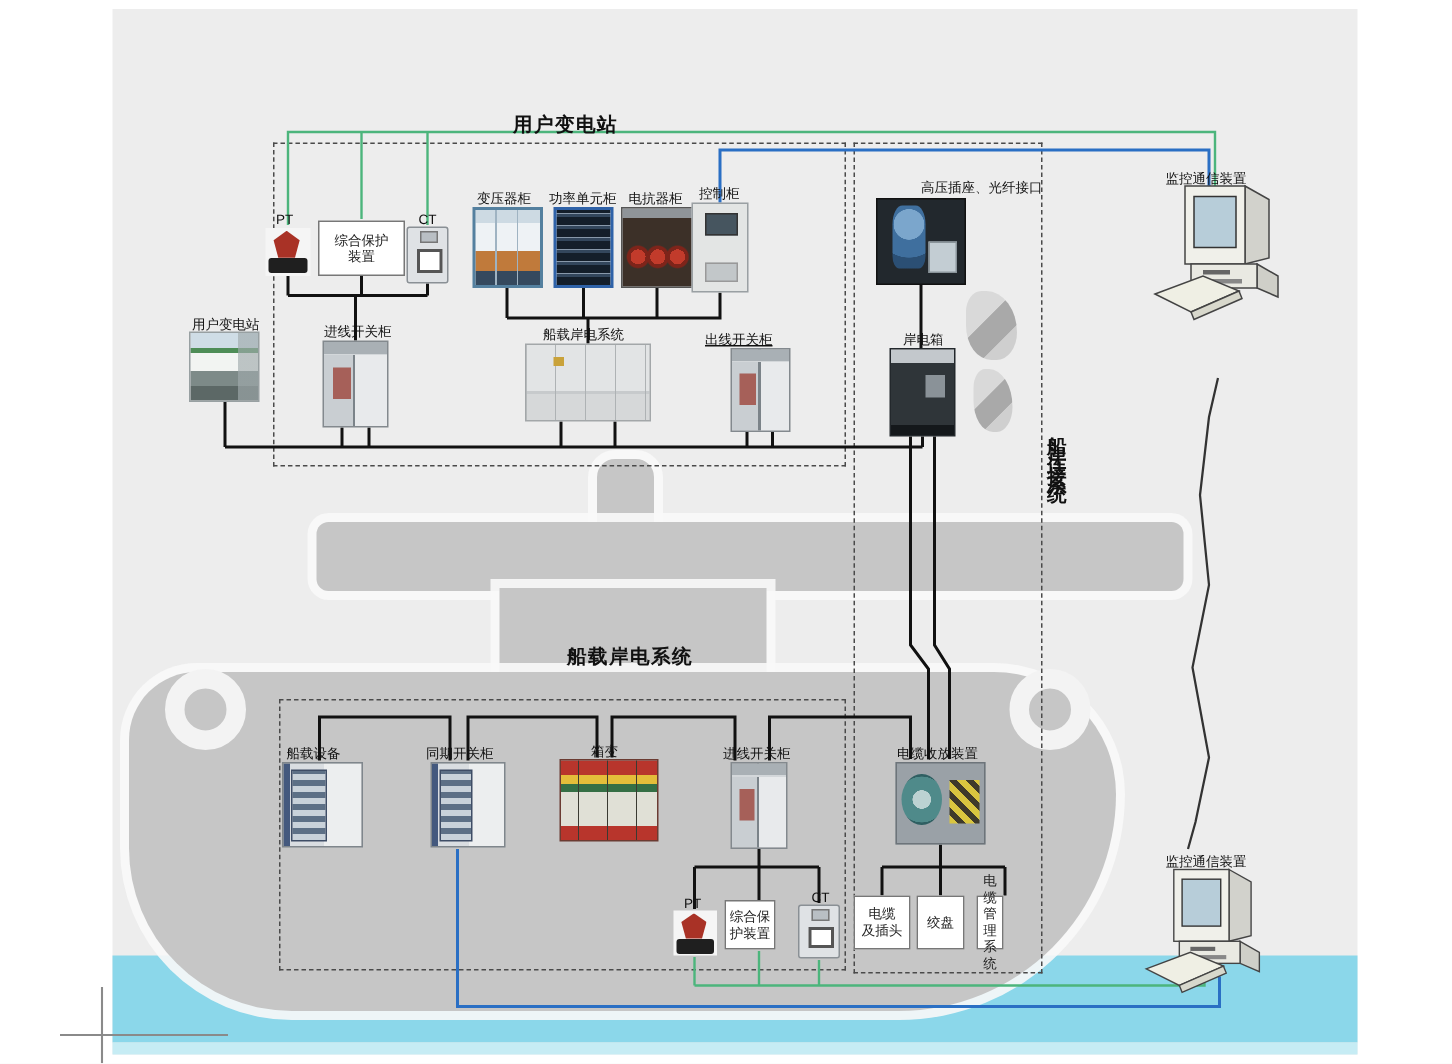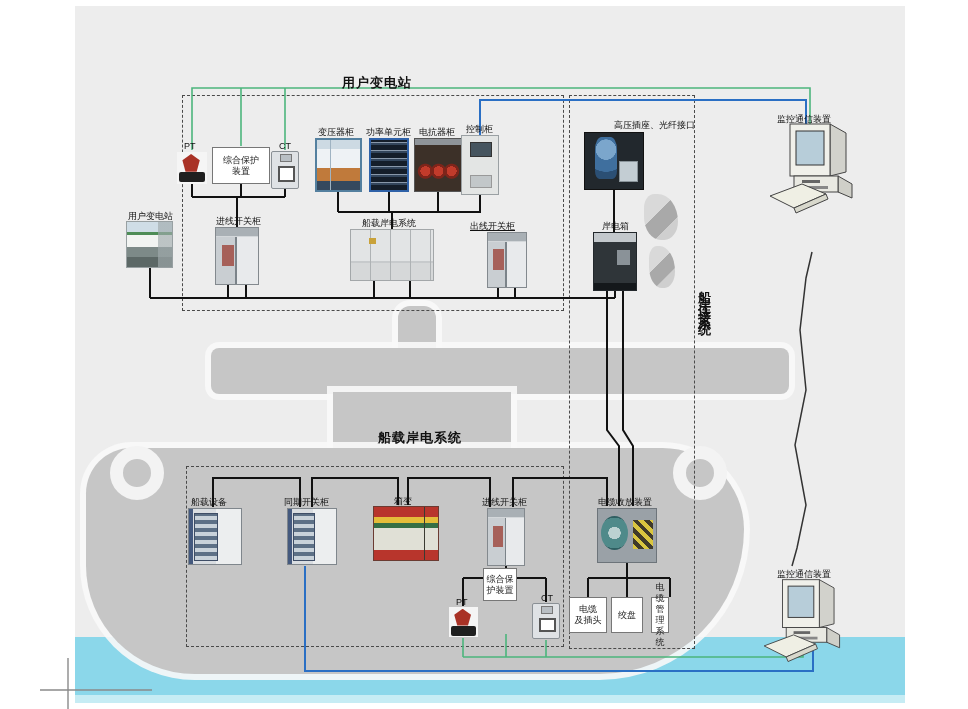--- a/index.html
+++ b/index.html
@@ -213,21 +213,21 @@
 
   <div class="lbl" style="left:482px;top:497px;">进线开关柜</div>
   <div class="img cab-switch" style="left:487px;top:508px;width:38px;height:58px;"></div>
 
   <div class="lbl" style="left:598px;top:497px;">电缆收放装置</div>
   <div class="img cablereel" style="left:597px;top:508px;width:60px;height:55px;"></div>
 
   <div class="lbl" style="left:456px;top:597px;">PT</div>
   <div class="img pt-dev" style="left:449px;top:607px;width:29px;height:30px;"></div>
 
-  <div class="box-white" style="left:483px;top:568px;width:34px;height:33px;">
+  <div class="box-white" style="left:483px;top:600px;width:34px;height:33px;">
     <span>综合保</span>
     <span>护装置</span>
   </div>
 
   <div class="lbl" style="left:541px;top:593px;">CT</div>
   <div class="img ct-dev" style="left:532px;top:603px;width:28px;height:36px;"></div>
 
   <div class="box-white" style="left:569px;top:597px;width:38px;height:36px;">
     <span>电缆</span>
     <span>及插头</span>

